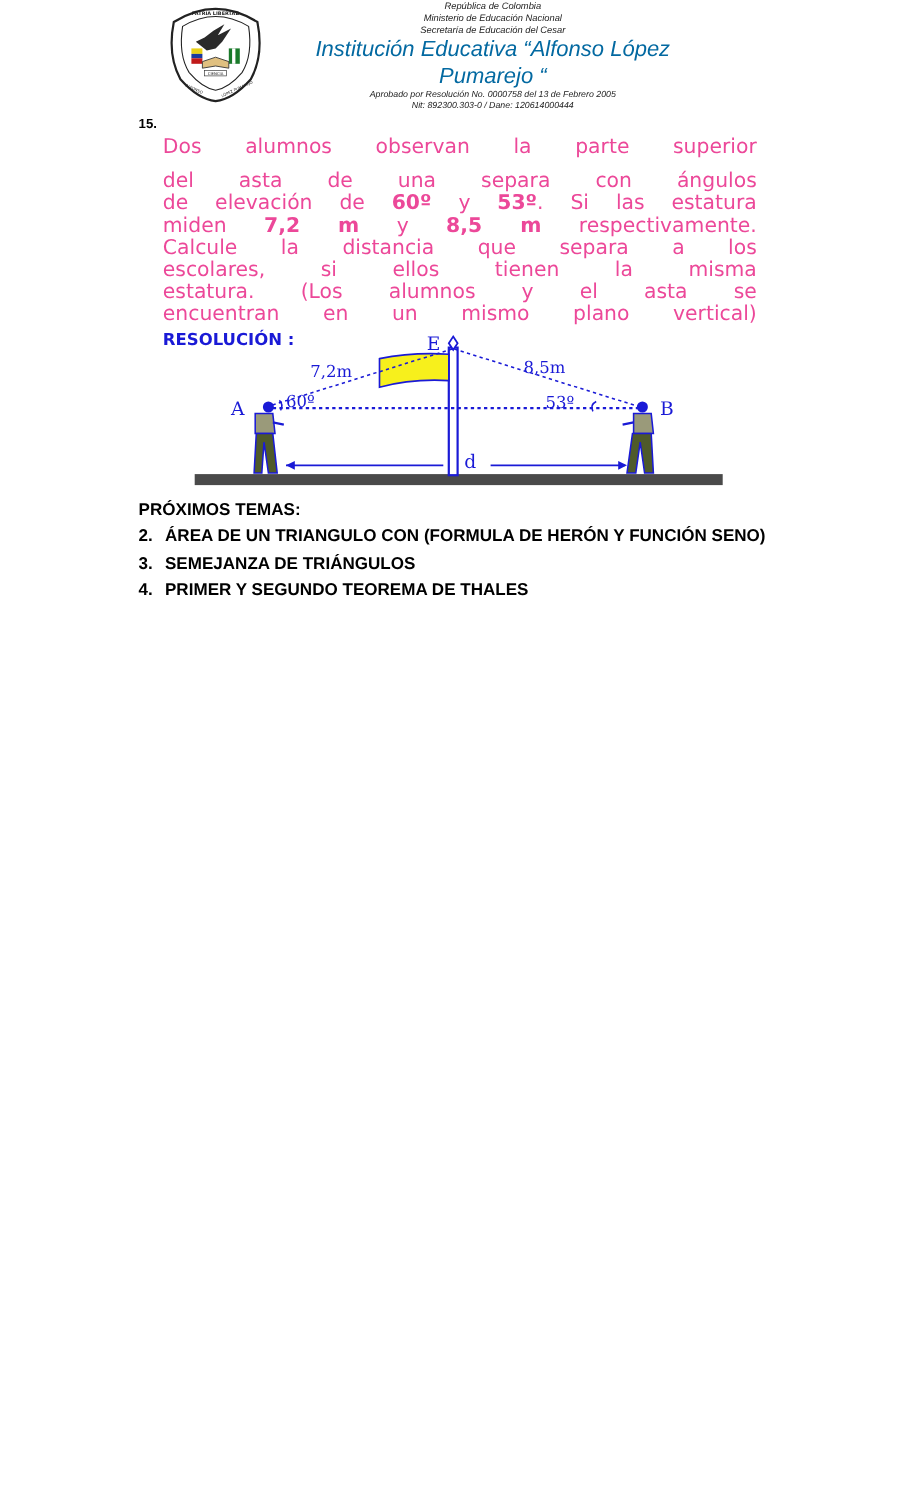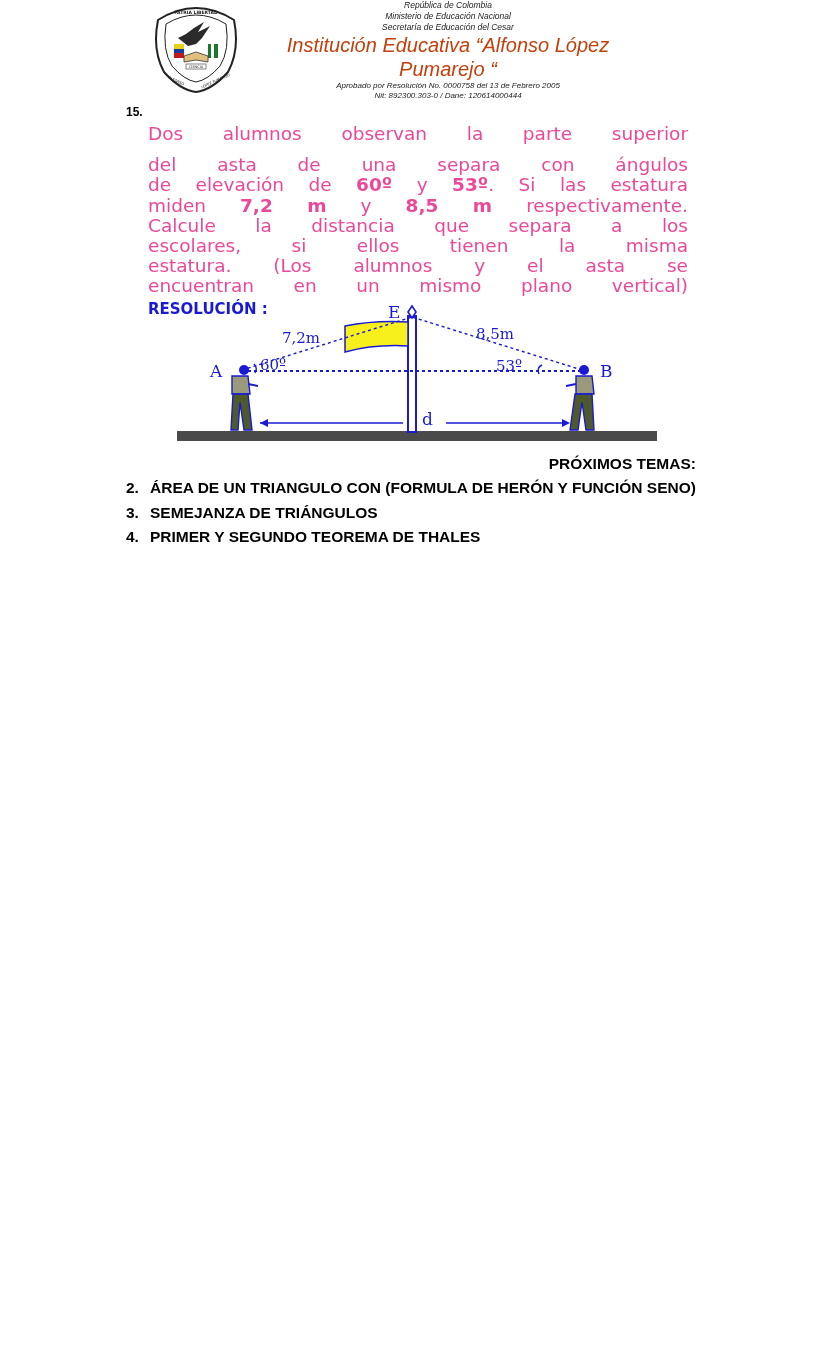--- a/index.html
+++ b/index.html
@@ -4,39 +4,39 @@
   <style>
     * { margin: 0; padding: 0; box-sizing: border-box; }
     html, body { width: 828px; height: 1363px; background: #ffffff; overflow: hidden; }
     body { position: relative; font-family: "Liberation Sans", sans-serif; color: #000; }
 
     .header { position: absolute; left: 148px; top: 0; width: 500px; height: 95px; }
     .crest { position: absolute; left: 0; top: 0; width: 96px; height: 94px; }
     .header-text { position: absolute; left: 100px; top: 0; width: 400px; text-align: center;
       font-family: Liberation Sans, sans-serif; font-style: italic; color: #222; }
     .ht-line { font-size: 8.5px; line-height: 11px; }
-    .ht-title { font-size: 20px; line-height: 24px; margin-top: 0px; color: #c2410c; }
+    .ht-title { font-size: 20px; line-height: 24px; margin-top: 0px; color: #0369a1; }
     .ht-small { font-size: 8px; line-height: 10px; }
 
     .qnum { position: absolute; left: 126px; top: 105px; font-family: "Liberation Sans", sans-serif;
       font-weight: bold; font-size: 12px; }
 
     .problem { position: absolute; left: 148px; top: 124px; width: 540px; color: #ec4899;
       font-family: "DejaVu Sans", sans-serif; font-size: 18.5px; }
     .pline { white-space: nowrap; line-height: 20.2px; text-align: justify; text-align-last: justify; }
     .pline.first { margin-bottom: 11px; }
     .pline b { font-weight: bold; }
     .resol { position: absolute; left: 148px; top: 300px; color: #1a1ad6;
       font-family: "DejaVu Sans", sans-serif; font-weight: bold; font-size: 15px; }
 
     .figure { position: absolute; left: 170px; top: 298px; width: 500px; height: 150px; }
 
     .topics { position: absolute; left: 126px; top: 452px; font-weight: bold; font-size: 15.5px;
       font-family: "Liberation Sans", sans-serif; }
-    .topics-title { line-height: 24px; text-align: right; }
+    .topics-title { line-height: 24px; }
     .topic { line-height: 24.5px; white-space: nowrap; }
     .topic .num { display: inline-block; width: 24px; }
   </style>
 </head>
 <body>
 
 <div class="header">
   <svg class="crest" viewBox="0 0 96 94">
     <path d="M10 20 Q48 -4 86 20 Q92 50 80 72 Q64 90 48 92 Q32 90 16 72 Q4 50 10 20 Z" fill="#fff" stroke="#222" stroke-width="2"></path>
     <path d="M18 24 Q48 6 78 24 Q82 50 72 66 Q60 80 48 82 Q36 80 24 66 Q14 50 18 24 Z" fill="none" stroke="#222" stroke-width="1"></path>

